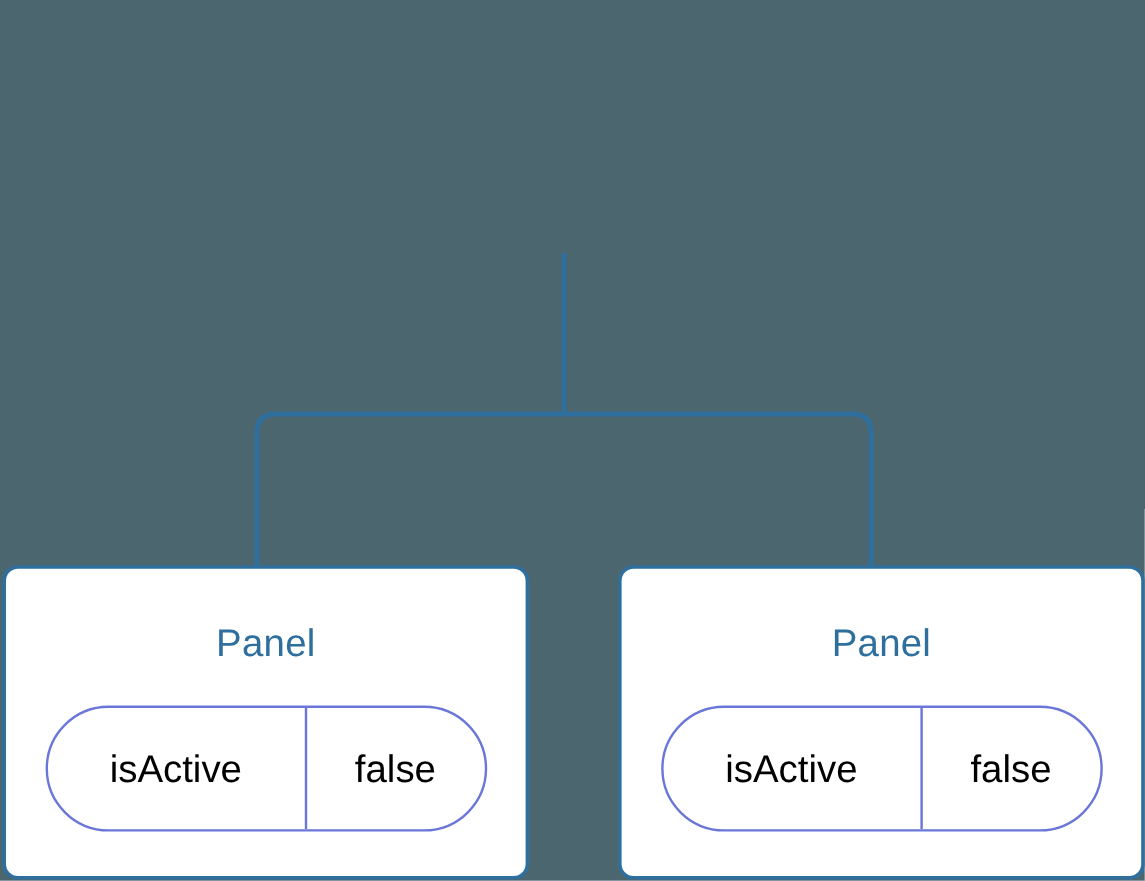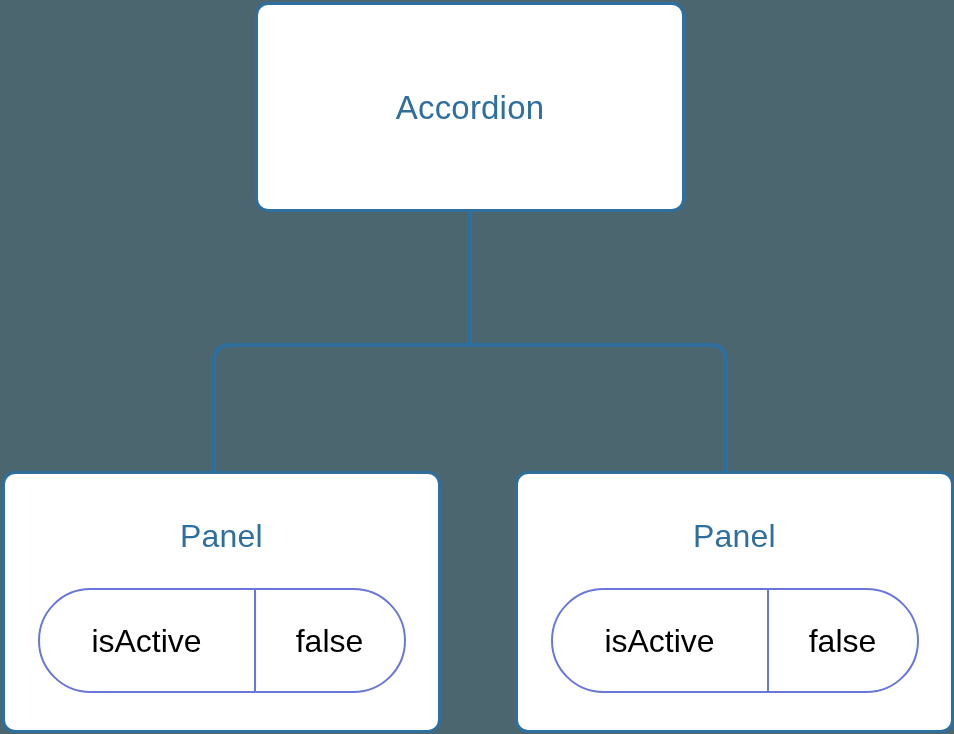--- a/index.html
+++ b/index.html
@@ -113,23 +113,20 @@
 
   <svg id="connectors" width="954" height="734" viewBox="0 0 954 734" fill="none">
 
     <path d="M470 211 L470 345" stroke="#2e6f9e" stroke-width="4" fill="none" stroke-linecap="butt"></path>
 
     <path d="M470 345 L230 345 Q214 345 214 361 L214 473" stroke="#2e6f9e" stroke-width="4" fill="none" stroke-linecap="butt"></path>
 
     <path d="M470 345 L710 345 Q726 345 726 361 L726 473" stroke="#2e6f9e" stroke-width="4" fill="none" stroke-linecap="butt"></path>
   </svg>
 
-  <div class="node node-root">
-    <div class="node-title">Accordion</div>
-  </div>
 
   <div class="node node-panel node-panel-left">
     <div class="node-title">Panel</div>
     <div class="prop-pill">
       <div class="prop-key">isActive</div>
       <div class="prop-value">false</div>
     </div>
   </div>
 
   <div class="node node-panel node-panel-right">

